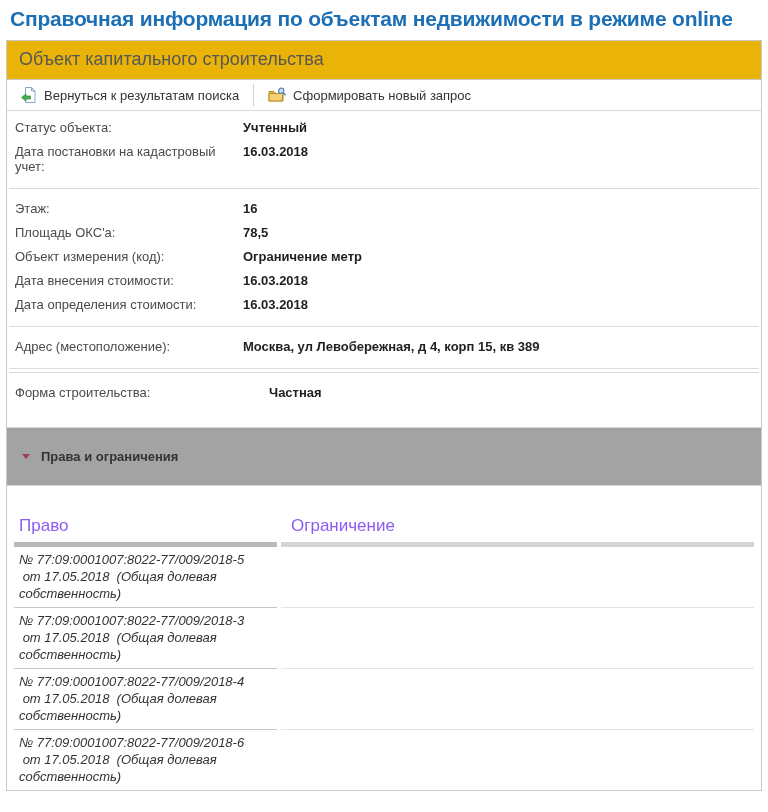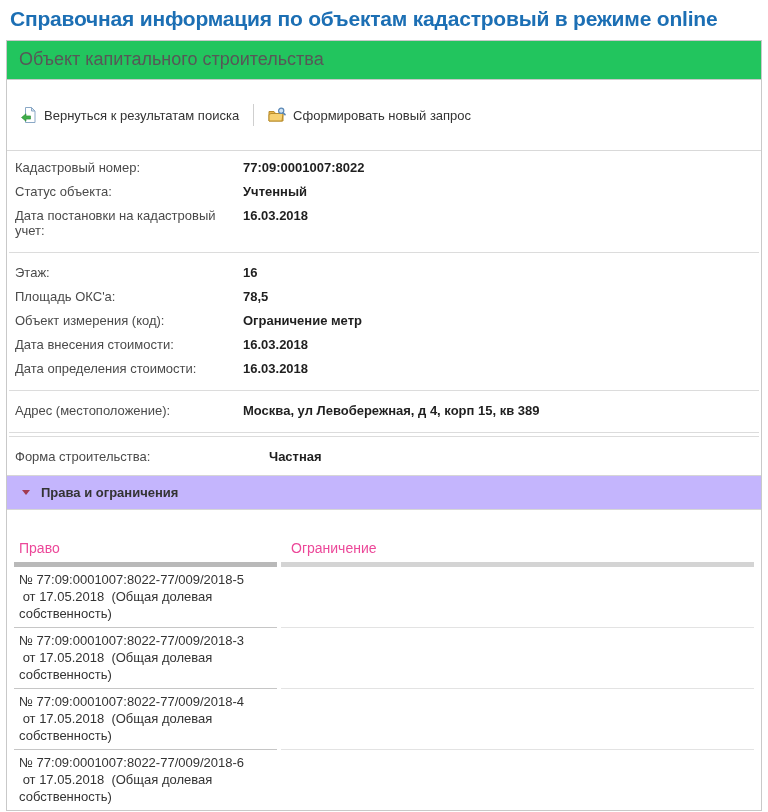--- a/index.html
+++ b/index.html
@@ -15,31 +15,31 @@
     white-space: nowrap;
   }
 
   .panel {
     margin: 0 6px;
     border: 1px solid #c9c9c9;
     background: #fff;
   }
 
   .panel-header {
-    background: #22c55e;
+    background: #eab308;
     border-bottom: 1px solid #c9c9c9;
     padding: 8px 12px 9px 12px;
     font-size: 18px;
     color: #575757;
   }
 
   .toolbar {
     display: flex;
     align-items: center;
-    padding: 24px 10px;
+    padding: 4px 10px;
     border-bottom: 1px solid #d9d9d9;
   }
   .tool-btn {
     display: inline-flex;
     align-items: center;
     gap: 7px;
     background: none;
     border: none;
     font-family: "Liberation Sans", sans-serif;
     font-size: 13px;
@@ -57,57 +57,57 @@
 
   .group { padding: 5px 0 6px 0; }
   .divider { height: 1px; background: #dcdcdc; margin: 3px 2px; }
 
   .field { display: flex; padding: 4px 8px 5px 8px; font-size: 13px; line-height: 15px; }
   .field-label { width: 228px; flex: 0 0 228px; color: #4a4a4a; }
   .field-value { font-weight: bold; color: #1f1f1f; }
   .field-value.indent { padding-left: 26px; }
 
   .rights-header {
-    margin-top: 0;
-    background: #c4b5fd;
+    margin-top: 16px;
+    background: #a3a3a3;
     border-top: 1px solid #d6d6d6;
     border-bottom: 1px solid #d6d6d6;
-    padding: 9px 12px;
+    padding: 21px 12px;
     display: flex;
     align-items: center;
     cursor: pointer;
   }
   .tri-down {
     width: 0; height: 0;
     border-left: 4px solid transparent;
     border-right: 4px solid transparent;
     border-top: 5px solid #a23a50;
     margin: 0 11px 0 3px;
   }
   .rights-title { font-size: 13px; font-weight: bold; color: #333; }
 
-  .rt-head { display: flex; padding: 30px 12px 6px 12px; font-size: 14px; color: #ec4899; justify-content: space-between; }
+  .rt-head { display: flex; padding: 30px 12px 6px 12px; font-size: 17px; color: #8b5cf6; justify-content: space-between; }
   .rt-head .c-right { width: 256px; flex: 0 0 256px; margin-right: 16px; }
   .rt-head .c-restriction { flex: 1; }
 
   .rt-bar { display: flex; padding: 0 7px; height: 5px; }
   .rt-bar .bar-left { width: 263px; flex: 0 0 263px; background: #b9b9b9; margin-right: 4px; }
   .rt-bar .bar-right { flex: 1; background: #d4d4d4; }
 
-  .rt-row { display: flex; padding: 4px 0 5px 12px; font-size: 13px; line-height: 17px; color: #333; }
+  .rt-row { display: flex; padding: 4px 0 5px 12px; font-size: 13px; line-height: 17px; color: #333; font-style: italic; }
   .rt-row .cell-right { width: 256px; flex: 0 0 256px; white-space: pre-wrap; }
   .rt-row .cell-restriction { flex: 1; padding-left: 26px; }
   .rt-sep { display: flex; height: 1px; padding: 0 7px; }
   .rt-sep .sep-left { width: 263px; flex: 0 0 263px; background: #c6c6c6; margin-right: 4px; }
   .rt-sep .sep-right { flex: 1; background: #e3e3e3; }
 </style>
 </head>
 <body>
 
-<div class="page-title">Справочная информация по объектам кадастровый в режиме online</div>
+<div class="page-title">Справочная информация по объектам недвижимости в режиме online</div>
 
 <div class="panel">
 
   <div class="panel-header">Объект капитального строительства</div>
 
   <div class="toolbar">
     <button class="tool-btn">
       <span>
         <svg width="16" height="16" viewBox="0 0 16 16">
           <path d="M4.5 0.5 h6 l3.5 3.5 v11.5 h-9.5 z" fill="#ffffff" stroke="#8aa8c6" stroke-width="1"></path>
@@ -126,24 +126,20 @@
           <circle cx="13.2" cy="3.8" r="2.6" fill="#cfe3f5" stroke="#5a87b5" stroke-width="1.2"></circle>
           <line x1="15.1" y1="5.7" x2="17" y2="7.6" stroke="#5a87b5" stroke-width="1.6" stroke-linecap="round"></line>
         </svg>
       </span>
       <span>Сформировать новый запрос</span>
     </button>
   </div>
 
   <div class="group">
     <div class="field">
-      <div class="field-label">Кадастровый номер:</div>
-      <div class="field-value">77:09:0001007:8022</div>
-    </div>
-    <div class="field">
       <div class="field-label">Статус объекта:</div>
       <div class="field-value">Учтенный</div>
     </div>
     <div class="field">
       <div class="field-label">Дата постановки на кадастровый учет:</div>
       <div class="field-value">16.03.2018</div>
     </div>
   </div>
 
   <div class="divider"></div>

